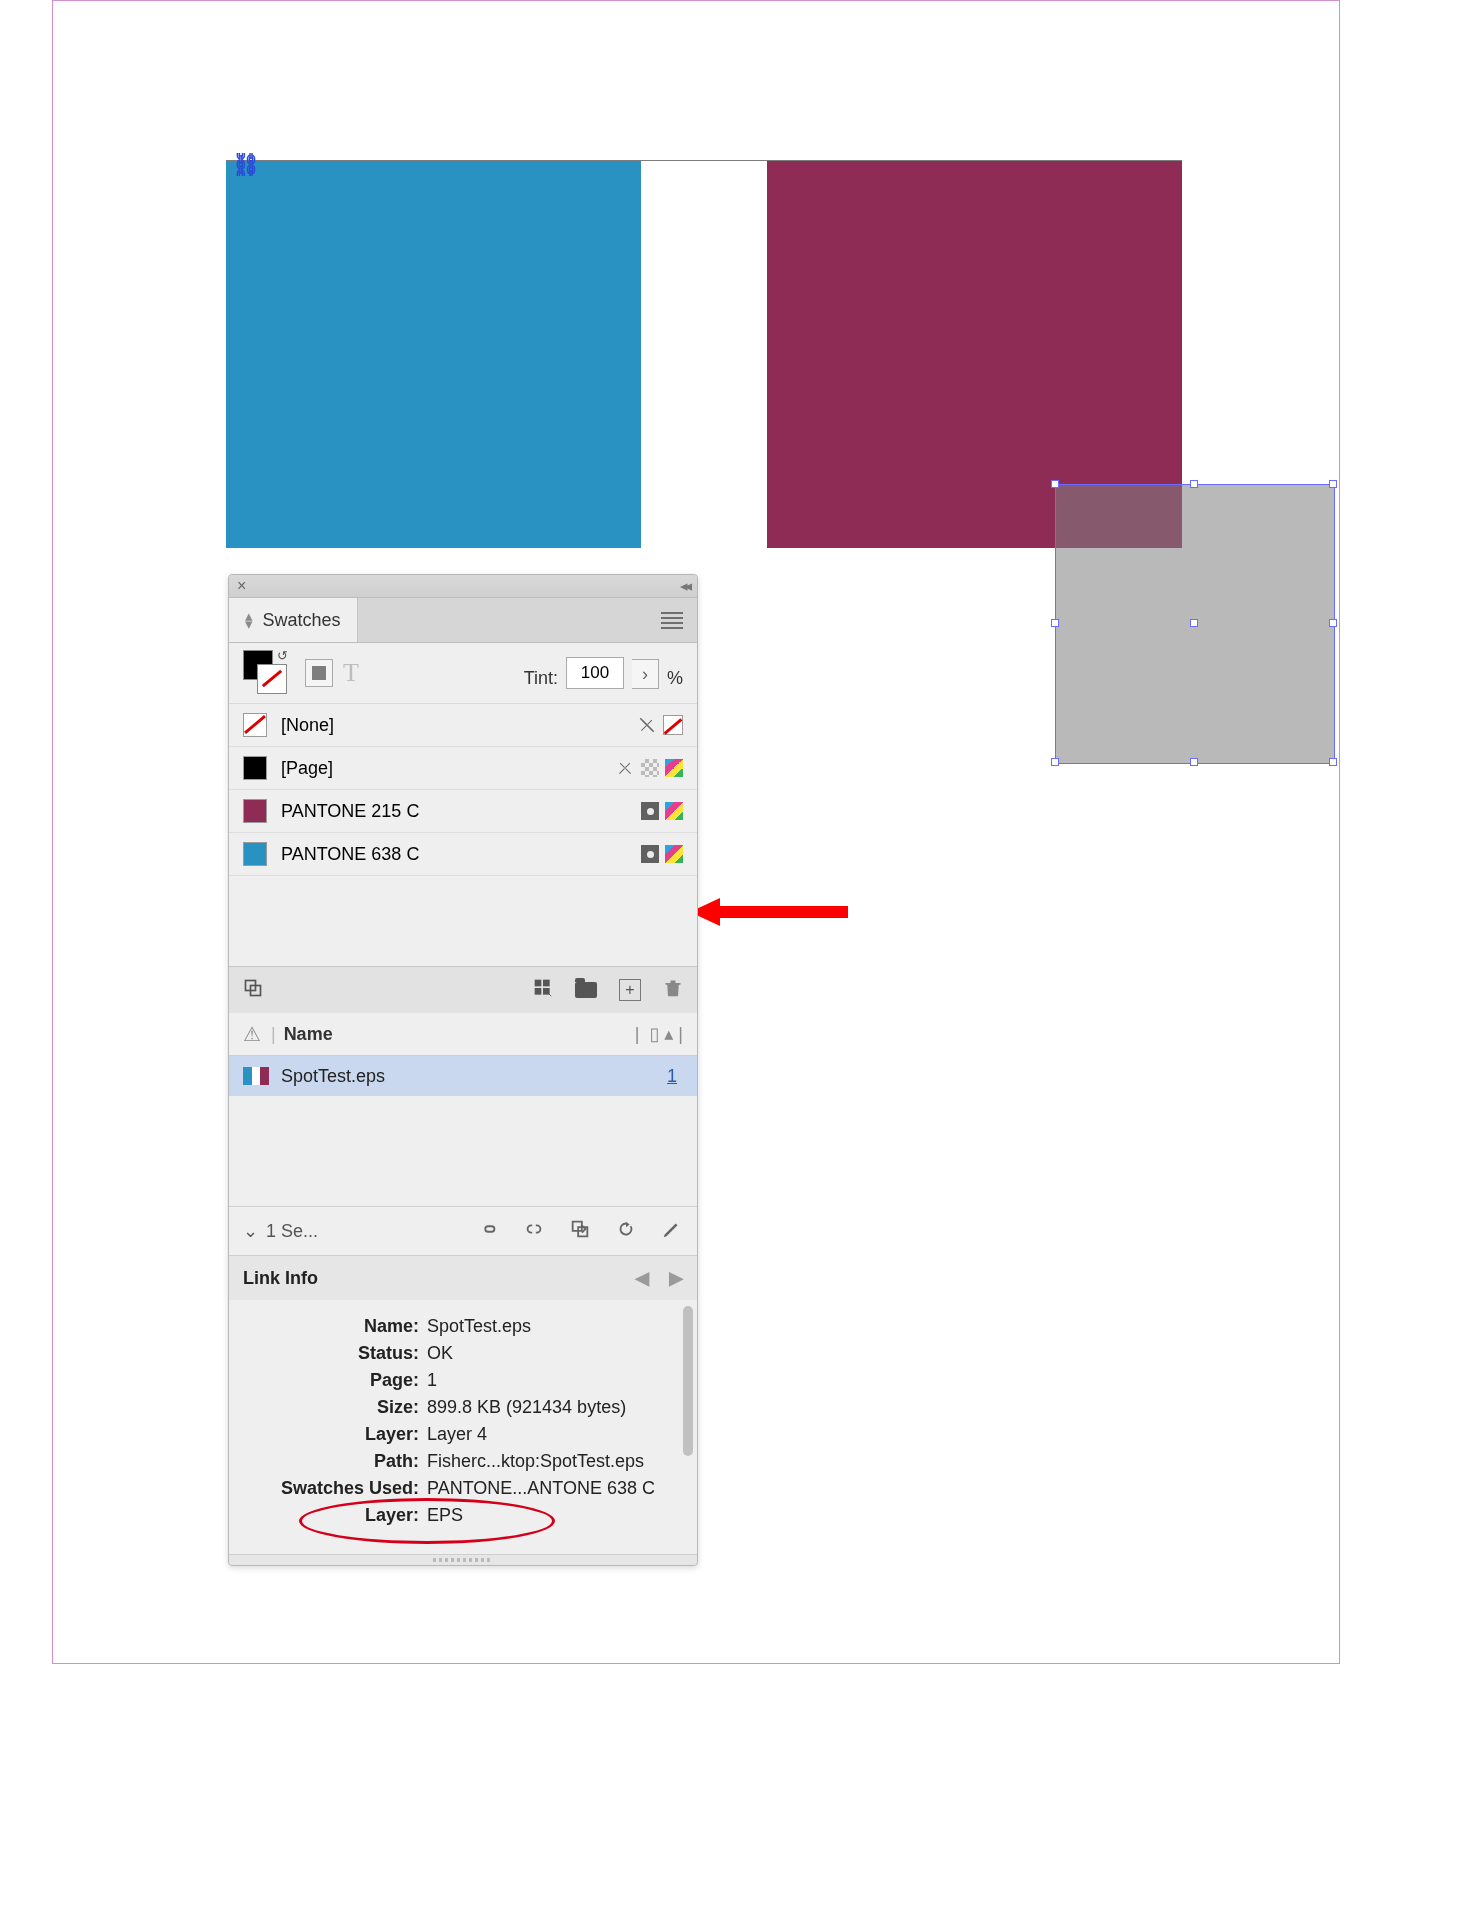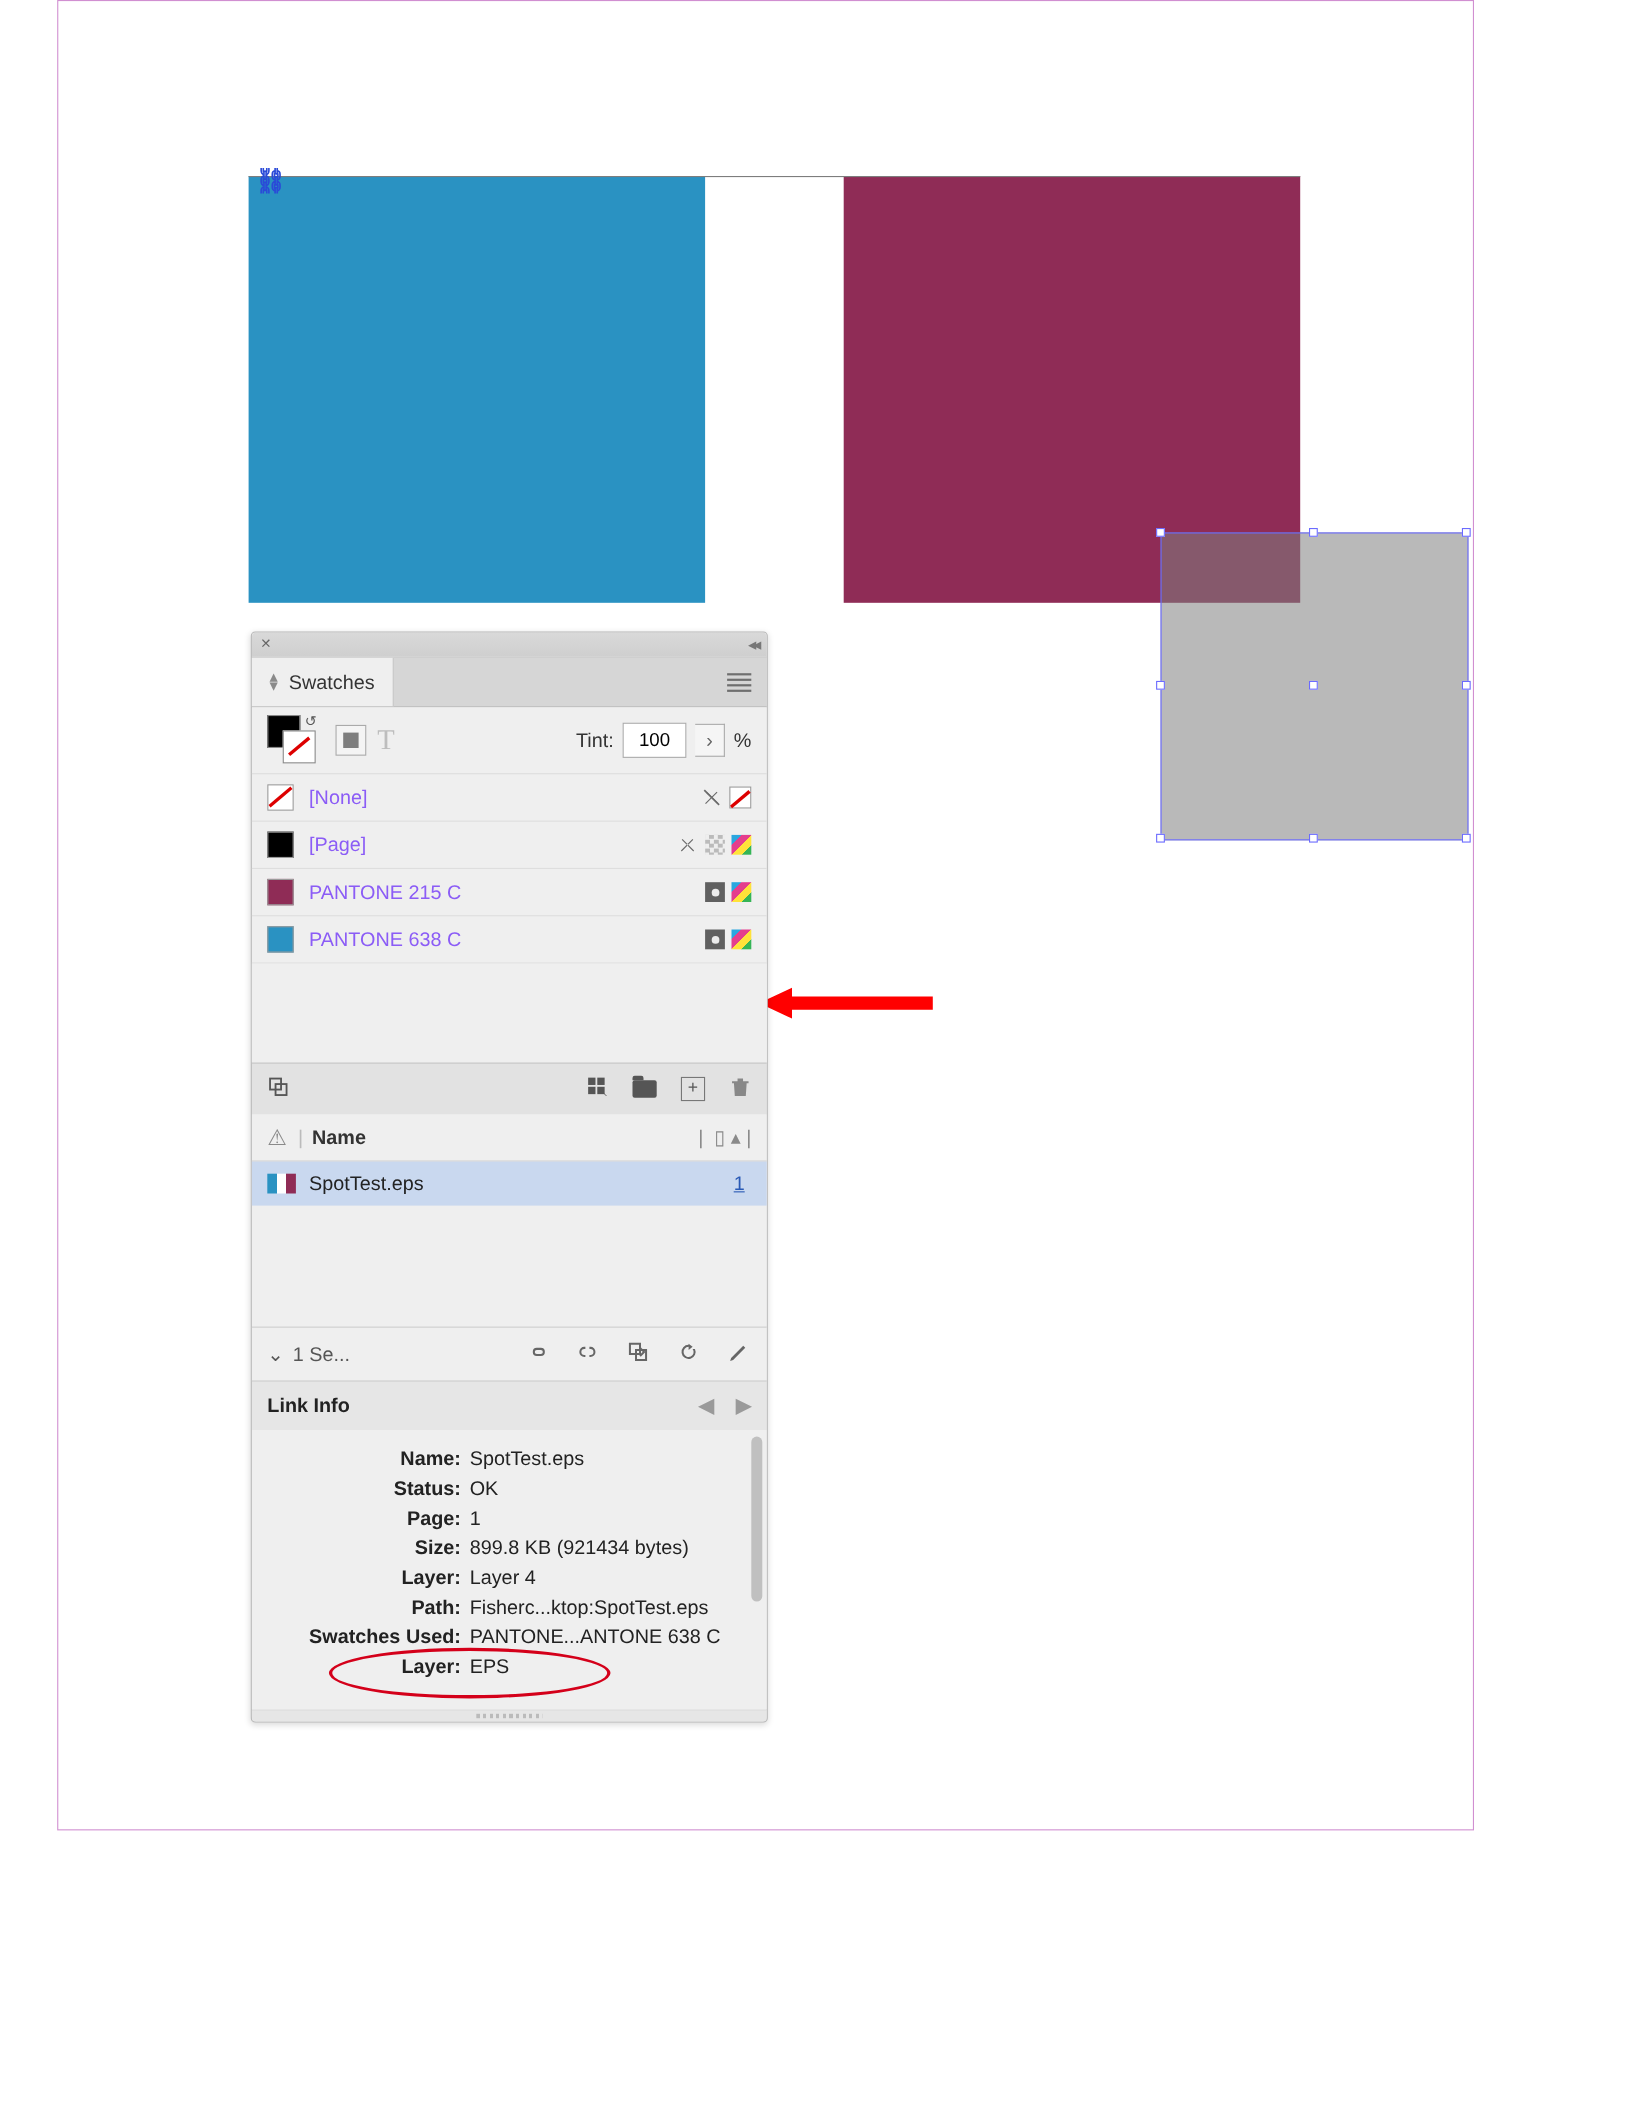--- a/index.html
+++ b/index.html
@@ -23,30 +23,30 @@
 
   .sw-opts{height:60px;display:flex;align-items:center;padding:0 14px;border-bottom:1px solid #dadada;background:#efefef}
   .fill-stroke{position:relative;width:46px;height:46px}
   .fs-fill{position:absolute;left:0;top:0;width:28px;height:28px;background:#000;border:1px solid #888}
   .fs-arrow{position:absolute;left:34px;top:-2px;font-size:13px;color:#555}
   .fs-stroke{position:absolute;left:14px;top:14px;width:28px;height:28px;background:#fff;border:1px solid #888}
   .fs-stroke:after{content:"";position:absolute;left:2px;right:2px;top:12px;height:3px;background:#d00;transform:rotate(-40deg)}
   .target-box{width:26px;height:26px;border:1px solid #aaa;margin-left:16px;display:flex;align-items:center;justify-content:center;background:#f4f4f4}
   .target-box .inner{width:14px;height:14px;background:#7e7e7e}
   .t-letter{margin-left:10px;color:#bdbdbd;font-size:26px;font-family:Georgia,serif}
-  .tint-wrap{margin-left:auto;display:flex;align-items:center;gap:8px;color:#333}
+  .tint-wrap{margin-left:auto;display:flex;align-items:flex-end;gap:8px;color:#333}
   .tint-input{width:52px;height:28px;border:1px solid #aaa;background:#fff;text-align:center;font-size:17px}
   .tint-step{width:26px;height:28px;border:1px solid #aaa;border-left:none;background:#f5f5f5;display:flex;align-items:center;justify-content:center;color:#666}
 
   .sw-list{background:#efefef}
   .sw-row{display:flex;align-items:center;height:42px;padding:0 14px;border-bottom:1px solid #dedede}
   .sw-chip{width:22px;height:22px;border:1px solid #9a9a9a;margin-right:14px;flex:0 0 22px}
   .sw-none{background:#fff;position:relative}
   .sw-none:after{content:"";position:absolute;left:-2px;right:-2px;top:9px;height:3px;background:#d00;transform:rotate(-40deg)}
-  .sw-name{flex:1;color:#8b5cf6}
+  .sw-name{flex:1;color:#000000}
   .sw-icons{display:flex;gap:6px;align-items:center}
   .ico{width:20px;height:20px;display:flex;align-items:center;justify-content:center}
   .ico-lock svg{width:18px;height:18px;fill:#6b6b6b}
   .ico-spot{width:18px;height:18px;background:#606060;display:flex;align-items:center;justify-content:center}
   .ico-spot:after{content:"";width:7px;height:7px;background:#ebebeb;border-radius:50%}
   .ico-proc{width:18px;height:18px;background:linear-gradient(135deg,#2aa6df 0 25%,#e43e8d 25% 50%,#ffe23a 50% 75%,#35b556 75% 100%)}
 
   .sw-list .spacer{height:90px;background:#efefef}
 
   .sw-footer{height:46px;display:flex;align-items:center;padding:0 14px;border-top:1px solid #c8c8c8;background:#e2e2e2;gap:20px}

